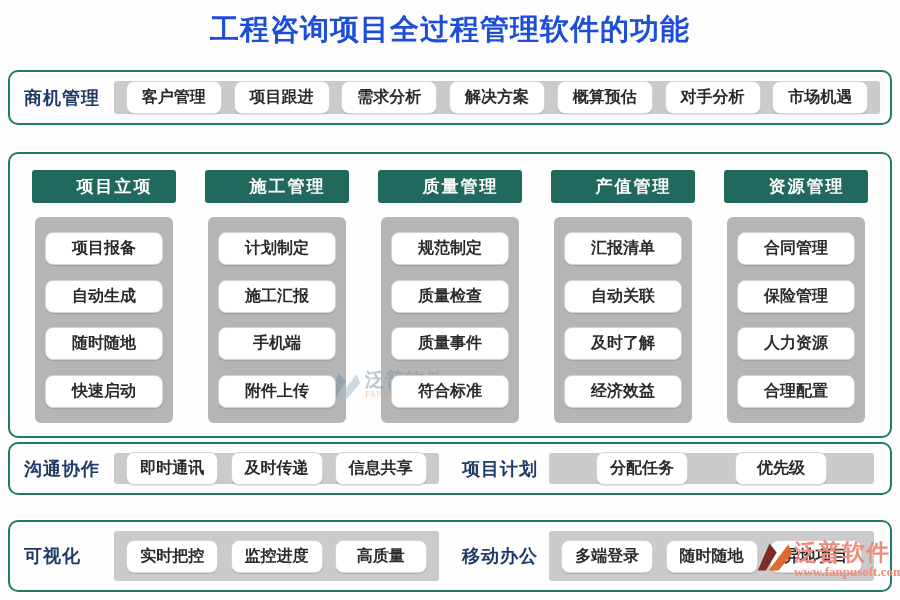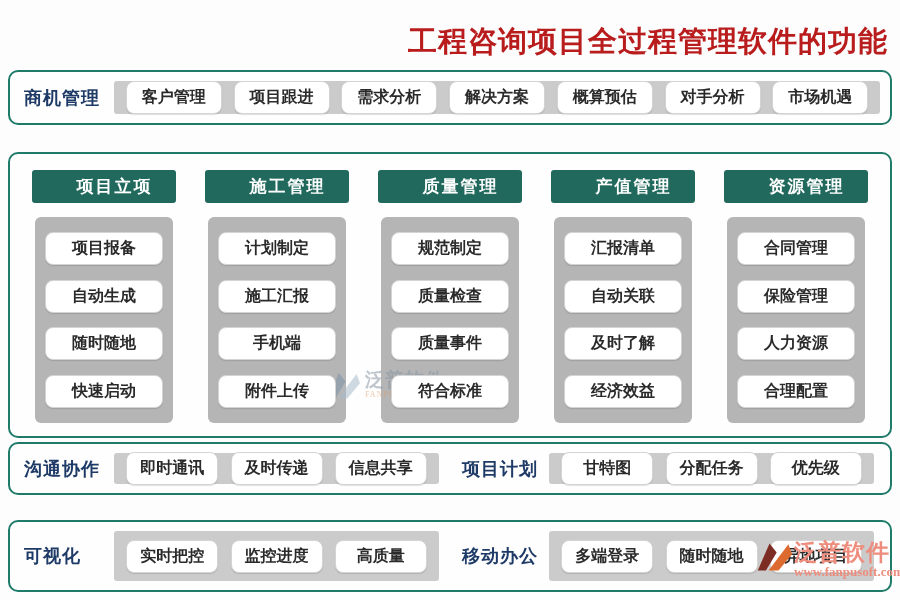--- a/index.html
+++ b/index.html
@@ -1,22 +1,22 @@
 <!DOCTYPE html>
 <html><head>
 <meta charset="utf-8">
 <style>
   html,body{margin:0;padding:0;background:#ffffff;}
   .page{
     position:relative;width:900px;height:600px;background:#fdfdfd;overflow:hidden;
     font-family:"Liberation Serif","DejaVu Serif",serif;
   }
   .title{
-    position:absolute;top:10px;left:0;right:0;margin:12px;text-align:right;
-    font-size:29px;font-weight:bold;color:#b91c1c;letter-spacing:1px;
+    position:absolute;top:10px;left:0;right:0;margin:0;text-align:center;
+    font-size:29px;font-weight:bold;color:#1d4ed8;letter-spacing:1px;
   }
   .shell{
     position:absolute;left:8px;width:884px;box-sizing:border-box;background:#fefefe;
     border:2px solid #1f7b69;border-radius:10px;
   }
   .s1{top:70px;height:55px;}
   .s2{top:152px;height:286px;}
   .s3{top:442px;height:53px;}
   .s4{top:520px;height:72px;}
   .side-label{
@@ -154,21 +154,20 @@
 
   <section class="shell s3 rowsec">
     <div class="side-label l1">沟通协作</div>
     <div class="tray t1">
       <button class="btn">即时通讯</button>
       <button class="btn">及时传递</button>
       <button class="btn">信息共享</button>
     </div>
     <div class="side-label l2">项目计划</div>
     <div class="tray t2">
-      <button class="btn">甘特图</button>
       <button class="btn">分配任务</button>
       <button class="btn">优先级</button>
     </div>
   </section>
 
   <section class="shell s4 rowsec">
     <div class="side-label l1">可视化</div>
     <div class="tray t1">
       <button class="btn">实时把控</button>
       <button class="btn">监控进度</button>

